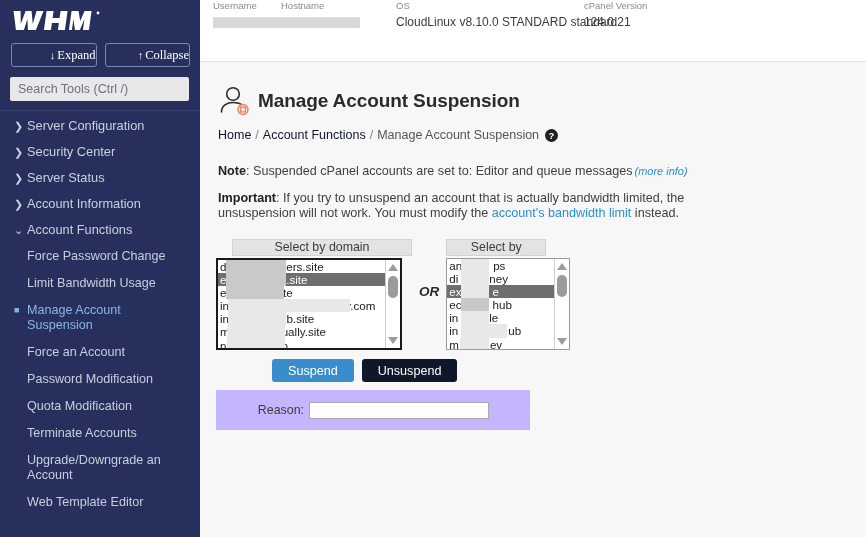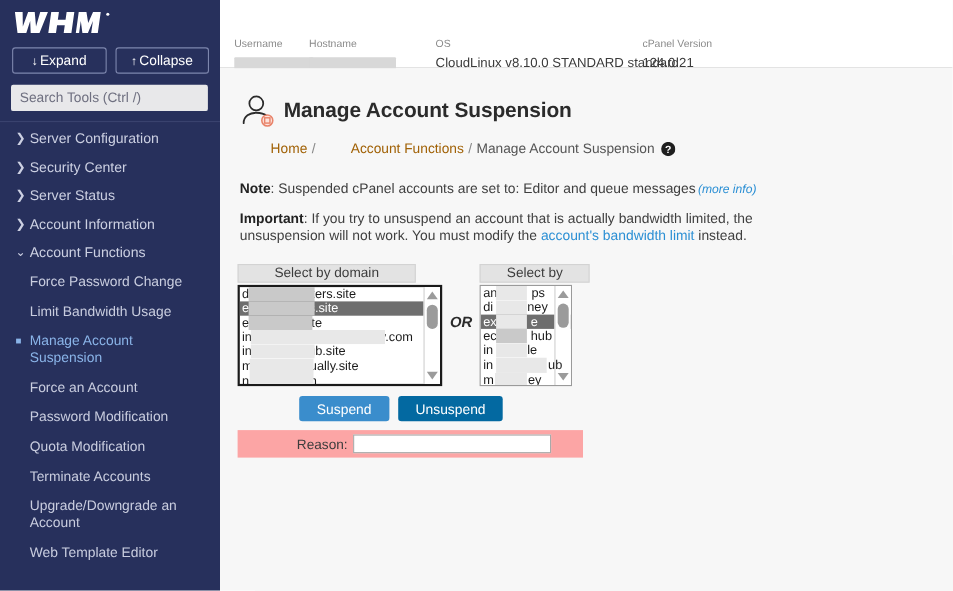--- a/index.html
+++ b/index.html
@@ -43,23 +43,23 @@
     padding: 5px 10px 0 11px;
   }
   .nav-btn {
     flex: 1;
     height: 24px;
     line-height: 22px;
     border: 1px solid #7d86ad;
     border-radius: 3px;
     background: transparent;
     color: #ffffff;
-    font-family: Liberation Sans, sans-serif;
+    font-family: Liberation Serif, serif;
     font-size: 12.5px;
-    text-align: center;
+    text-align: right;
     padding: 0;
     cursor: pointer;
     white-space: nowrap;
   }
   .nav-btn .arrow {
     font-size: 11px;
     margin-right: 2px;
   }
   .search-wrap {
     padding: 10px 11px 0 10px;
@@ -142,21 +142,20 @@
     border-bottom: 1px solid #e0e0e0;
     box-sizing: border-box;
   }
   .info-row {
     position: relative;
     height: 100%;
   }
   .info-cell {
     position: absolute;
     top: 0;
-    margin-top: 35px;
   }
   .info-label {
     font-size: 9.5px;
     color: #8a8a8a;
     line-height: 12px;
     padding-top: 0px;
     white-space: nowrap;
   }
   .info-value {
     font-size: 12px;
@@ -202,24 +201,23 @@
   }
   .breadcrumb {
     padding: 10px 0 0 18px;
     font-size: 12.5px;
     color: #666666;
     display: flex;
     align-items: center;
     gap: 0px;
   }
   .breadcrumb a {
-    color: #a16207;
+    color: #0f172a;
     text-decoration: none;
     cursor: pointer;
-    margin-left: 28px;
   }
   .breadcrumb .sep {
     color: #888888;
     padding: 0 4px;
   }
   .breadcrumb .current {
     color: #555555;
   }
   .help-icon {
     margin-left: 6px;
@@ -270,37 +268,37 @@
   .select-head {
     background: #e3e3e3;
     border: 1px solid #d3d3d3;
     box-sizing: border-box;
     text-align: center;
     font-size: 12.4px;
     color: #3c3c3c;
     height: 17px;
     line-height: 15px;
   }
-  .domain-head { width: 162px; }
+  .domain-head { width: 180px; margin-left: 16px; }
   .user-head { width: 100px; }
 
   .listbox {
     position: relative;
     box-sizing: border-box;
     background: #ffffff;
     overflow: hidden;
     margin-top: 2px;
   }
   .listbox.domain {
     width: 186px;
     height: 92px;
     border: 2px solid #1a1a1a;
   }
   .listbox.user {
-    width: 84px;
+    width: 124px;
     height: 92px;
     border: 1px solid #9a9a9a;
   }
   .opt {
     position: relative;
     height: 13.1px;
     line-height: 13.1px;
     font-size: 11.6px;
     color: #1a1a1a;
     white-space: nowrap;
@@ -375,31 +373,30 @@
     border: none;
     border-radius: 3px;
     color: #ffffff;
     font-family: "Liberation Sans", sans-serif;
     font-size: 12.6px;
     height: 23px;
     padding: 0 16px;
     cursor: pointer;
   }
   .act-btn.primary { background: #3a8dcc; }
-  .act-btn.disabled { background: #0369a1; cursor: default; }
+  .act-btn.disabled { background: #0f172a; cursor: default; }
 
   .reason-bar {
     display: flex;
     align-items: center;
-    background: #fca5a5;
+    background: #c4b5fd;
     width: 314px;
-    height: 25px;
+    height: 40px;
     margin: 8px 0 0 16px;
     box-sizing: border-box;
-    padding-left: 12px;
   }
   .reason-label {
     font-size: 12.4px;
     color: #3c3c3c;
     width: 88px;
     text-align: right;
     padding-right: 5px;
   }
   .reason-input {
     box-sizing: border-box;

